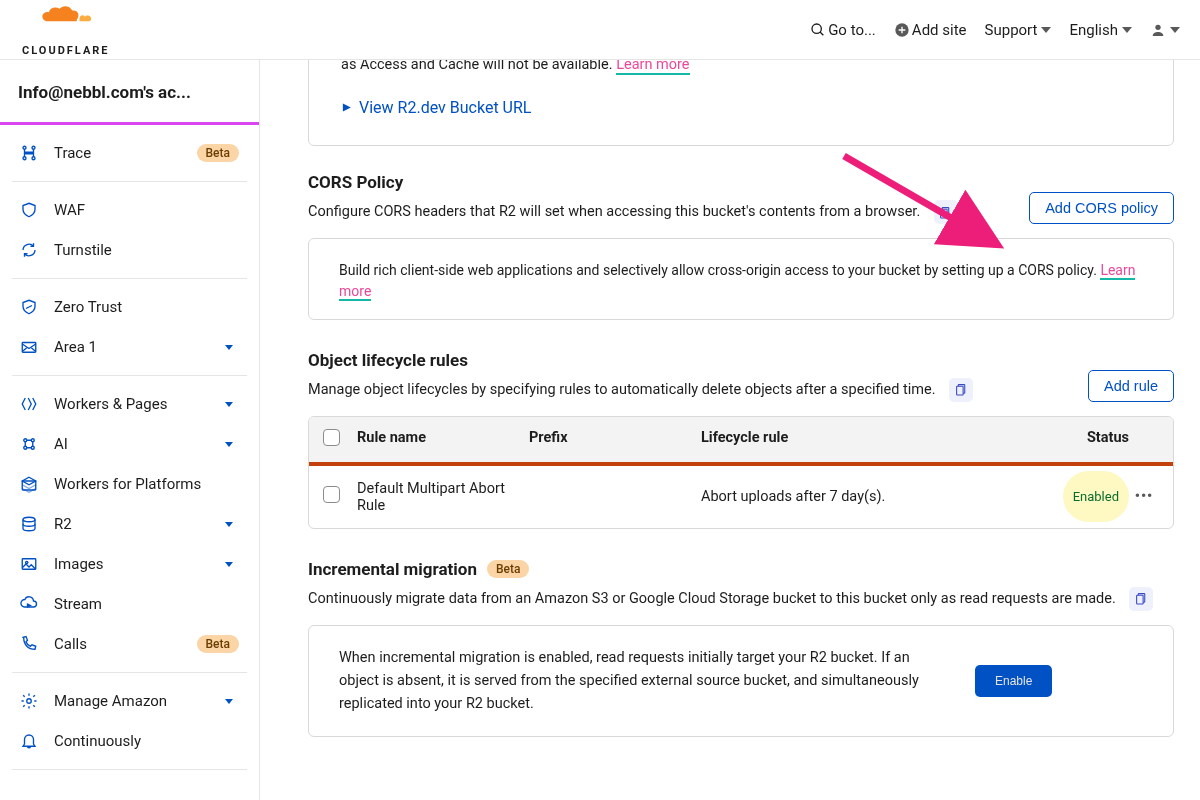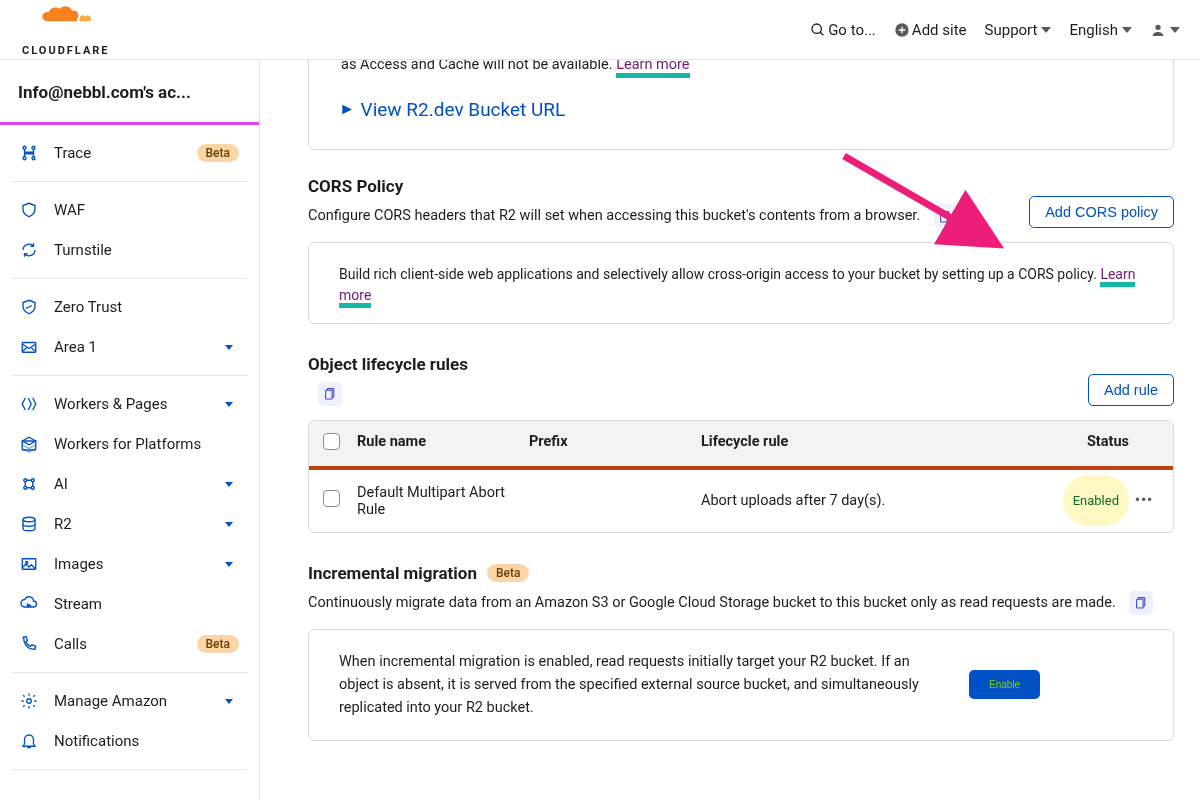--- a/index.html
+++ b/index.html
@@ -28,22 +28,22 @@
   .nav-item .nav-icon svg { width: 18px; height: 18px; }
   .nav-label { font-size: 15px; flex: 1; }
   .nav-caret { width: 0; height: 0; border-left: 4px solid transparent; border-right: 4px solid transparent; border-top: 5px solid #0051c3; margin-right: 6px; }
   .badge-beta { background: #fbd5a6; color: #6b3d00; font-size: 12px; padding: 2px 9px; border-radius: 999px; font-weight: 500; }
 
   
   .card { border: 1px solid #d9d9d9; border-radius: 6px; padding: 20px 30px; margin-bottom: 26px; background:#fff; }
   .card.top-cut { border-top: 1px solid #d9d9d9; padding-top: 0; padding-bottom: 28px; margin-top: -8px; }
   .top-cut-inner { padding-left: 2px; }
   .top-cut-text { font-size: 14.5px; line-height: 1.6; }
-  .learn-link { color: #701a75; border-bottom: 5px solid #14b8a6; }
-  .expand-link { color: #0051c3; display: inline-flex; align-items: center; gap: 10px; margin-top: 22px; font-size: 19px; cursor:pointer; }
+  .learn-link { color: #ec4899; border-bottom: 2px solid #14b8a6; }
+  .expand-link { color: #0051c3; display: inline-flex; align-items: center; gap: 10px; margin-top: 22px; font-size: 16px; cursor:pointer; }
   .expand-link .chev { display:inline-block; transform: rotate(-90deg); }
 
   .section-head { display: flex; align-items: flex-start; gap: 2px; margin-bottom: 14px; position: relative; }
   .section-title { font-size: 17px; font-weight: 700; margin-bottom: 8px; }
   .section-desc { font-size: 14.5px; color: #1d1d1d; }
   .section-left { flex: 1; }
   .docs-pill { width: 24px; height: 24px; border-radius: 5px; background: #eef1fb; display: inline-flex; align-items: center; justify-content: center; color: #3b49c4; margin-left: 10px; vertical-align: middle; cursor:pointer;}
   .docs-pill svg { width: 13px; height: 13px; }
   .btn-outline { border: 1px solid #0051c3; color: #0051c3; background: #fff; padding: 7px 15px; border-radius: 5px; font-size: 14.5px; cursor: pointer; white-space: nowrap; align-self:flex-end; }
   .btn-outline-danger { border: 1px solid #bd2426; color: #bd2426; background:#fff; padding: 7px 15px; border-radius:5px; font-size:14.5px; cursor:pointer; }
@@ -53,22 +53,22 @@
   .trow { display: flex; padding: 14px 14px; align-items: center; font-size: 14.5px; }
   .col-check { width: 34px; }
   .col-name { width: 172px; padding-right: 10px; }
   .col-prefix { width: 172px; }
   .col-rule { flex: 1; }
   .col-status { width: 110px; text-align: right; }
   .col-menu { width: 30px; text-align: center; color:#595959; cursor:pointer; font-weight:700; letter-spacing:1px; }
   .chk { width: 17px; height: 17px; border: 1.5px solid #8c8c8c; border-radius: 4px; display:inline-block; cursor:pointer; background:#fff; }
   .status-pill { background: #fef9c3; color: #0a6c2e; padding: 18px 10px; border-radius: 999px; font-size: 13px; }
 
-  .btn-primary { background: #0051c3; color: #84cc16; border: none; padding: 9px 20px; border-radius: 5px; font-size: 10px; cursor: pointer; }
-  .migration-card { display:flex; gap:20px; align-items:center; }
+  .btn-primary { background: #0051c3; color: #e5e5e5; border: none; padding: 9px 20px; border-radius: 5px; font-size: 12px; cursor: pointer; }
+  .migration-card { display:flex; gap:26px; align-items:center; }
   .migration-text { flex:1; max-width: 610px; line-height:1.6; font-size:14.5px; }
 
   .section-block { margin-bottom: 30px; }
 
   
   .arrow { position: absolute; pointer-events: none; }
   .arrow svg { overflow: visible; }
 
 </style>
 </head>
@@ -180,43 +180,43 @@
               <svg viewBox="0 0 24 24" fill="none" stroke="currentColor" stroke-width="1.8">
                 <path d="M7 4l-4 8 4 8M11 4l4 8-4 8M17 4l4 8-4 8"></path>
               </svg>
             </span>
             <span class="nav-label">Workers &amp; Pages</span>
             <span class="nav-caret"></span>
           </div>
           <div class="nav-item">
             <span class="nav-icon">
               <svg viewBox="0 0 24 24" fill="none" stroke="currentColor" stroke-width="1.8">
-                <path d="M12 3l9 5-9 5-9-5 9-5z"></path>
-                <path d="M3 13l9 5 9-5M3 18l9 5 9-5" stroke-opacity="0.5"></path>
-                <rect x="3" y="8" width="18" height="12" rx="1"></rect>
-              </svg>
-            </span>
-            <span class="nav-label">Workers for Platforms</span>
-          </div>
-          <div class="nav-item">
-            <span class="nav-icon">
-              <svg viewBox="0 0 24 24" fill="none" stroke="currentColor" stroke-width="1.8">
                 <circle cx="7" cy="7" r="2"></circle>
                 <circle cx="17" cy="7" r="2"></circle>
                 <circle cx="7" cy="17" r="2"></circle>
                 <circle cx="17" cy="17" r="2"></circle>
                 <path d="M9 7h6M7 9v6M17 9v6M9 17h6"></path>
               </svg>
             </span>
             <span class="nav-label">AI</span>
             <span class="nav-caret"></span>
           </div>
           <div class="nav-item">
             <span class="nav-icon">
               <svg viewBox="0 0 24 24" fill="none" stroke="currentColor" stroke-width="1.8">
+                <path d="M12 3l9 5-9 5-9-5 9-5z"></path>
+                <path d="M3 13l9 5 9-5M3 18l9 5 9-5" stroke-opacity="0.5"></path>
+                <rect x="3" y="8" width="18" height="12" rx="1"></rect>
+              </svg>
+            </span>
+            <span class="nav-label">Workers for Platforms</span>
+          </div>
+          <div class="nav-item">
+            <span class="nav-icon">
+              <svg viewBox="0 0 24 24" fill="none" stroke="currentColor" stroke-width="1.8">
                 <ellipse cx="12" cy="6" rx="8" ry="3"></ellipse>
                 <path d="M4 6v12c0 1.7 3.6 3 8 3s8-1.3 8-3V6"></path>
                 <path d="M4 12c0 1.7 3.6 3 8 3s8-1.3 8-3"></path>
               </svg>
             </span>
             <span class="nav-label">R2</span>
             <span class="nav-caret"></span>
           </div>
           <div class="nav-item">
             <span class="nav-icon">
@@ -259,21 +259,21 @@
             <span class="nav-label">Manage Amazon</span>
             <span class="nav-caret"></span>
           </div>
           <div class="nav-item">
             <span class="nav-icon">
               <svg viewBox="0 0 24 24" fill="none" stroke="currentColor" stroke-width="1.8">
                 <path d="M6 16V10a6 6 0 0 1 12 0v6l2 3H4l2-3z"></path>
                 <path d="M10 19a2 2 0 0 0 4 0"></path>
               </svg>
             </span>
-            <span class="nav-label">Notifications</span>
+            <span class="nav-label">Continuously</span>
           </div>
         </div>
       </div>
   </div>
 
   <div class="main">
 
     <div class="card top-cut" style="position:relative;">
       <div style="position:absolute; right:16px; top:-6px;">
         <button class="btn-outline-danger" style="visibility:hidden;">x</button>
@@ -308,20 +308,21 @@
       <div class="card">
         <span style="line-height:1.7">Build rich client-side web applications and selectively allow cross-origin access to your bucket by setting up a CORS policy. </span><a href="#" class="learn-link">Learn more</a>
       </div>
     </div>
 
     <div class="section-block">
       <div class="section-head">
         <div class="section-left">
           <div class="section-title">Object lifecycle rules</div>
           <div class="section-desc">
+            <span>Manage object lifecycles by specifying rules to automatically delete objects after a specified time.</span>
             <span class="docs-pill">
                 <svg viewBox="0 0 24 24" fill="none" stroke="currentColor" stroke-width="2">
                   <rect x="6" y="3" width="12" height="16" rx="1"></rect>
                   <rect x="3" y="6" width="12" height="16" rx="1" fill="#eef1fb"></rect>
                 </svg>
               </span>
           </div>
         </div>
         <button class="btn-outline">Add rule</button>
       </div>

